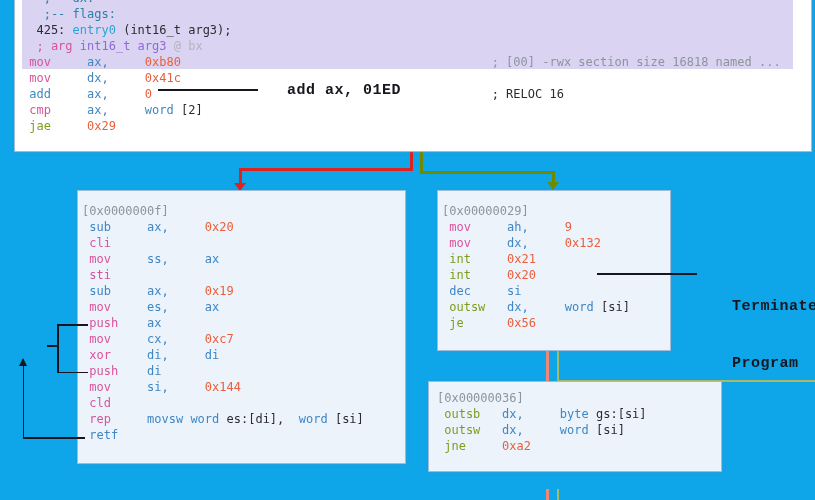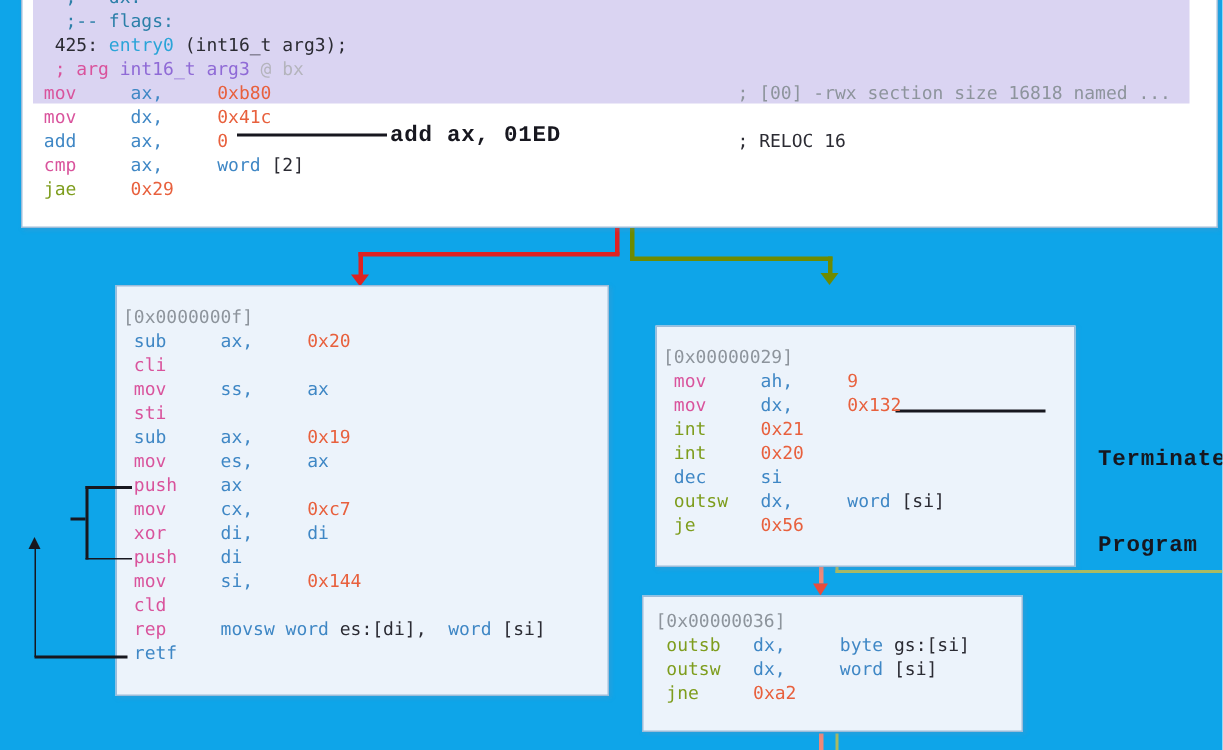--- a/index.html
+++ b/index.html
@@ -51,30 +51,30 @@
 
   <div class="block topbb" style="left:14px;top:-14px;width:798px;height:166px;">
     <div class="hl" style="left:6.5px;top:12.5px;width:771px;height:69px;"></div>
     <div class="code" style="padding:3px 0 0 7px;"><div class="cl"><span class="tk-teal">   ;-- dx:</span></div><div class="cl"><span class="tk-teal">   ;-- flags:</span></div><div class="cl"><span class="tk-dark">  425: </span><span class="tk-cyan">entry0</span><span class="tk-dark"> (int16_t arg3);</span></div><div class="cl"><span class="tk-pink">  ; arg </span><span class="tk-purple">int16_t arg3 </span><span class="tk-lgray">@ bx</span></div><div class="cl"><span class="tk-pink"> mov</span><span>     </span><span class="tk-blue">ax,</span><span>     </span><span class="tk-num">0xb80</span><span>                                           </span><span class="tk-gray">; [00] -rwx section size 16818 named ...</span></div><div class="cl"><span class="tk-pink"> mov</span><span>     </span><span class="tk-blue">dx,</span><span>     </span><span class="tk-num">0x41c</span></div><div class="cl"><span class="tk-blue"> add</span><span>     </span><span class="tk-blue">ax,</span><span>     </span><span class="tk-num">0</span><span>                                               </span><span class="tk-dark">; RELOC 16</span></div><div class="cl"><span class="tk-pink"> cmp</span><span>     </span><span class="tk-blue">ax,</span><span>     </span><span class="tk-blue">word</span><span> </span><span class="tk-dark">[2]</span></div><div class="cl"><span class="tk-green"> jae</span><span>     </span><span class="tk-num">0x29</span></div></div>
   </div>
 
   <div class="block bb" style="left:77px;top:190px;width:329px;height:274px;">
     <div class="code" style="padding:12px 0 0 4px;"><div class="cl"><span class="tk-gray">[0x0000000f]</span></div><div class="cl"><span class="tk-blue"> sub</span><span>     </span><span class="tk-blue">ax,</span><span>     </span><span class="tk-num">0x20</span></div><div class="cl"><span class="tk-pink"> cli</span></div><div class="cl"><span class="tk-pink"> mov</span><span>     </span><span class="tk-blue">ss,</span><span>     </span><span class="tk-blue">ax</span></div><div class="cl"><span class="tk-pink"> sti</span></div><div class="cl"><span class="tk-blue"> sub</span><span>     </span><span class="tk-blue">ax,</span><span>     </span><span class="tk-num">0x19</span></div><div class="cl"><span class="tk-pink"> mov</span><span>     </span><span class="tk-blue">es,</span><span>     </span><span class="tk-blue">ax</span></div><div class="cl"><span class="tk-pink"> push</span><span>    </span><span class="tk-blue">ax</span></div><div class="cl"><span class="tk-pink"> mov</span><span>     </span><span class="tk-blue">cx,</span><span>     </span><span class="tk-num">0xc7</span></div><div class="cl"><span class="tk-pink"> xor</span><span>     </span><span class="tk-blue">di,</span><span>     </span><span class="tk-blue">di</span></div><div class="cl"><span class="tk-pink"> push</span><span>    </span><span class="tk-blue">di</span></div><div class="cl"><span class="tk-pink"> mov</span><span>     </span><span class="tk-blue">si,</span><span>     </span><span class="tk-num">0x144</span></div><div class="cl"><span class="tk-pink"> cld</span></div><div class="cl"><span class="tk-pink"> rep</span><span>     </span><span class="tk-blue">movsw word </span><span class="tk-dark">es:[di],</span><span>  </span><span class="tk-blue">word</span><span> </span><span class="tk-dark">[si]</span></div><div class="cl"><span class="tk-blue"> retf</span></div></div>
   </div>
 
-  <div class="block bb" style="left:437px;top:190px;width:280px;height:161px;margin-top:27px;">
+  <div class="block bb" style="left:437px;top:190px;width:234px;height:161px;">
     <div class="code" style="padding:12px 0 0 4px;"><div class="cl"><span class="tk-gray">[0x00000029]</span></div><div class="cl"><span class="tk-pink"> mov</span><span>     </span><span class="tk-blue">ah,</span><span>     </span><span class="tk-num">9</span></div><div class="cl"><span class="tk-pink"> mov</span><span>     </span><span class="tk-blue">dx,</span><span>     </span><span class="tk-num">0x132</span></div><div class="cl"><span class="tk-green"> int</span><span>     </span><span class="tk-num">0x21</span></div><div class="cl"><span class="tk-green"> int</span><span>     </span><span class="tk-num">0x20</span></div><div class="cl"><span class="tk-blue"> dec</span><span>     </span><span class="tk-blue">si</span></div><div class="cl"><span class="tk-green"> outsw</span><span>   </span><span class="tk-blue">dx,</span><span>     </span><span class="tk-blue">word</span><span> </span><span class="tk-dark">[si]</span></div><div class="cl"><span class="tk-green"> je</span><span>      </span><span class="tk-num">0x56</span></div></div>
   </div>
 
-  <div class="block bb" style="left:428px;top:397px;width:254px;height:91px;">
+  <div class="block bb" style="left:428px;top:381px;width:294px;height:91px;">
     <div class="code" style="padding:8px 0 0 8px;"><div class="cl"><span class="tk-gray">[0x00000036]</span></div><div class="cl"><span class="tk-green"> outsb</span><span>   </span><span class="tk-blue">dx,</span><span>     </span><span class="tk-blue">byte</span><span> </span><span class="tk-dark">gs:[si]</span></div><div class="cl"><span class="tk-green"> outsw</span><span>   </span><span class="tk-blue">dx,</span><span>     </span><span class="tk-blue">word</span><span> </span><span class="tk-dark">[si]</span></div><div class="cl"><span class="tk-green"> jne</span><span>     </span><span class="tk-num">0xa2</span></div></div>
   </div>
 
   <div class="conn" style="left:158px;top:89px;width:100px;height:1.5px;"></div>
-  <div class="note-text" style="left:260px;top:81px;">add ax, 01ED</div>
+  <div class="note-text" style="left:287px;top:81px;">add ax, 01ED</div>
 
   <div class="conn" style="left:597px;top:273px;width:100px;height:1.5px;"></div>
   <div class="note-text" style="left:732px;top:259px;">
     <div>Terminate</div>
     <div>Program</div>
   </div>
 
   <div class="conn" style="left:47px;top:345px;width:10px;height:1.5px;"></div>
   <div class="conn" style="left:57px;top:324px;width:1.5px;height:49px;"></div>
   <div class="conn" style="left:57px;top:324px;width:31px;height:1.5px;"></div>

